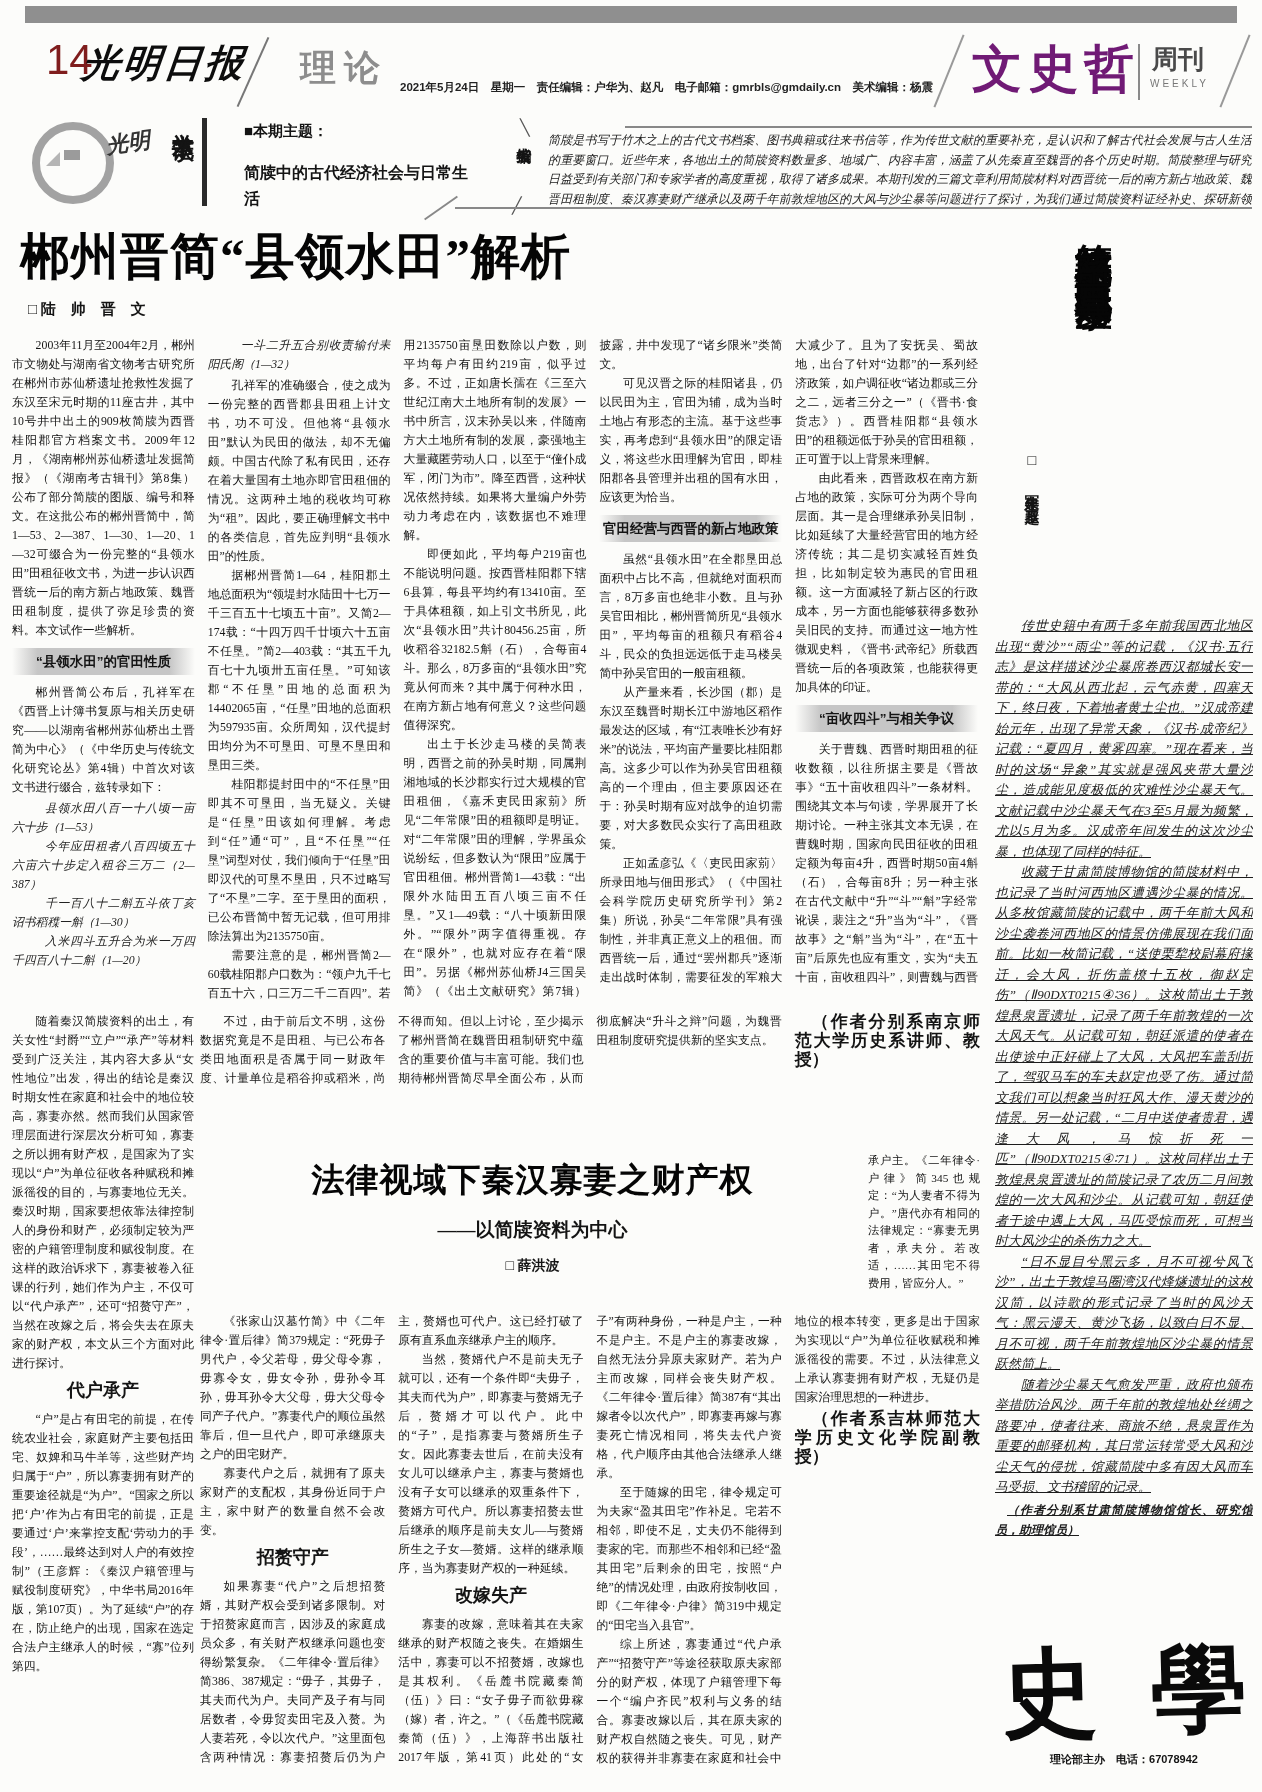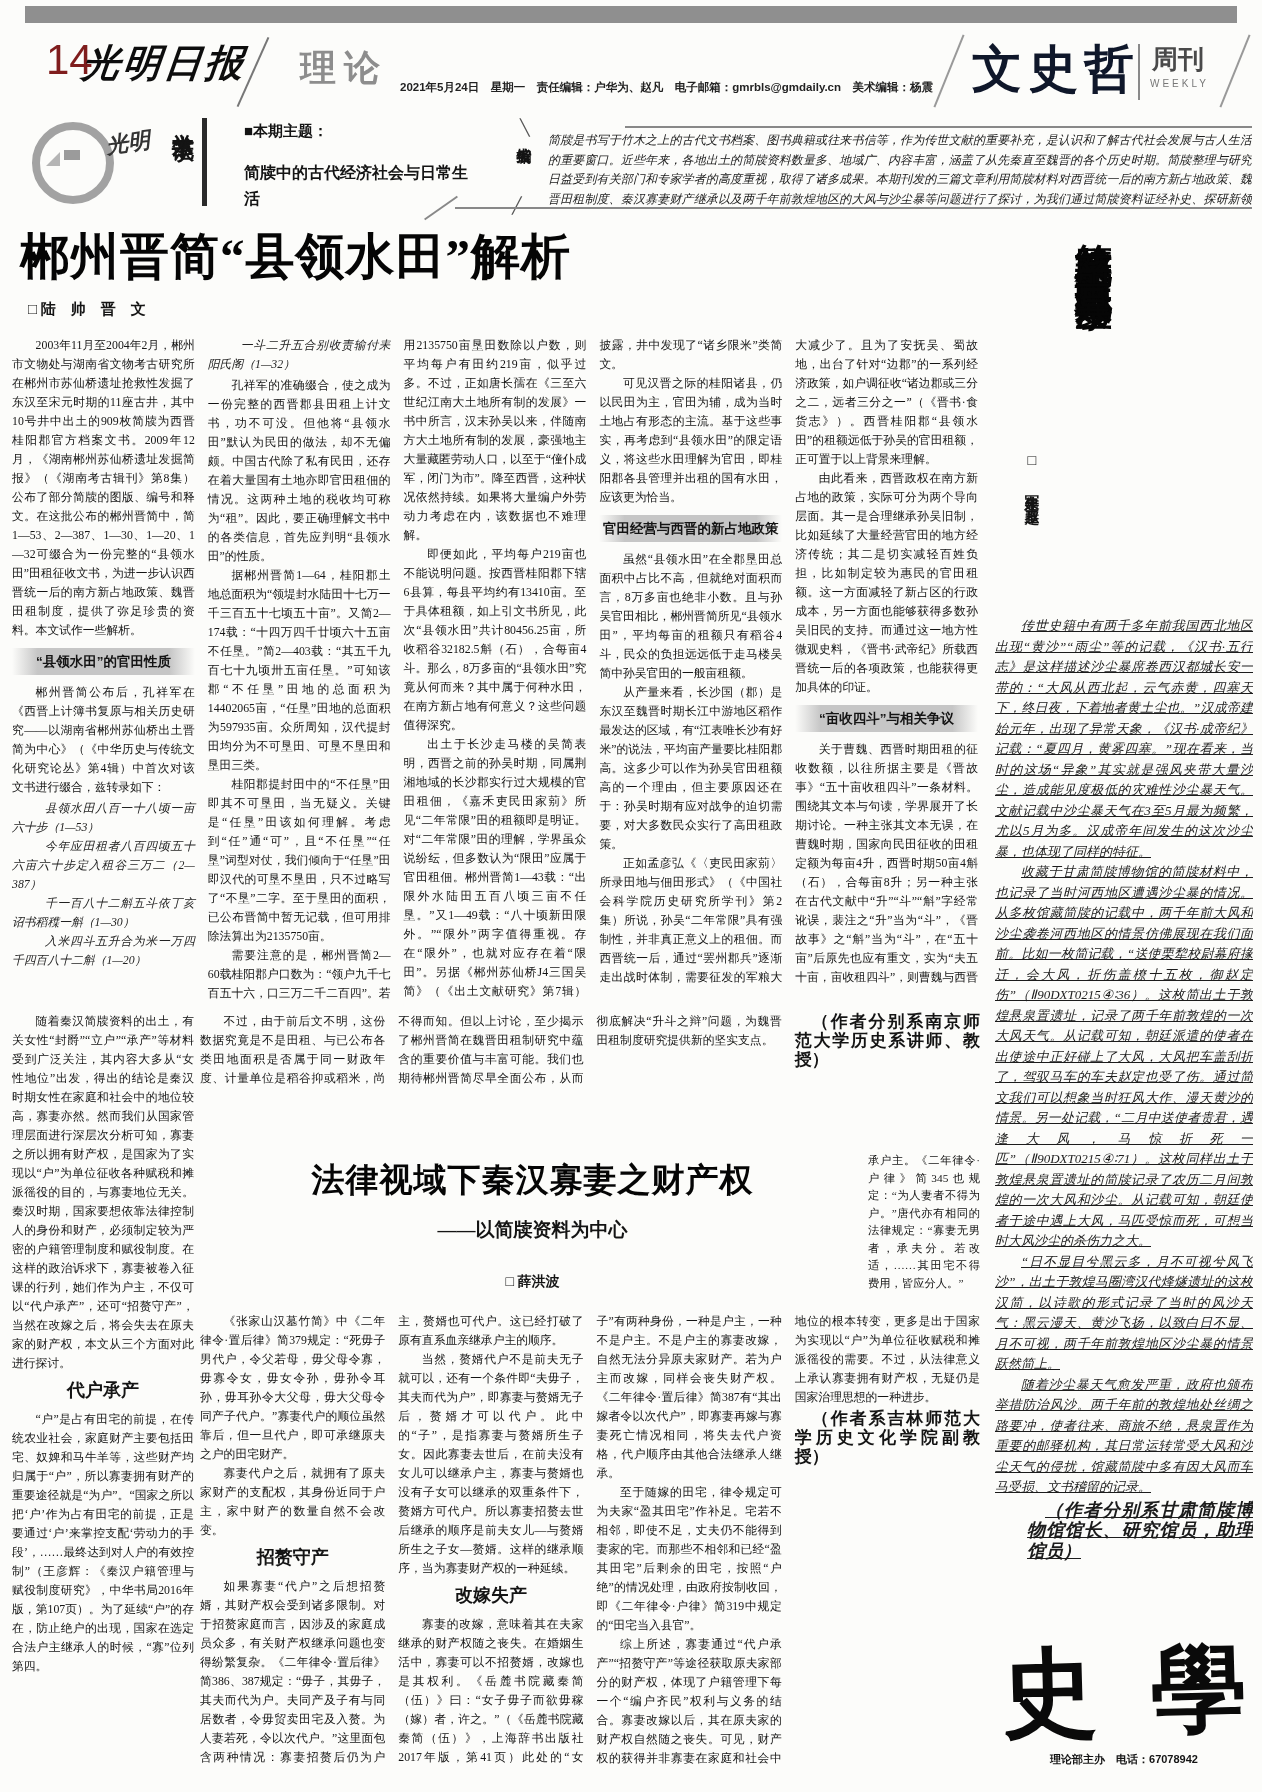--- a/index.html
+++ b/index.html
@@ -6,21 +6,21 @@
   #page{position:relative;width:1262px;height:1792px;background:#fcfcfa;margin:0 auto;overflow:hidden;
         font-family:"Liberation Serif",serif;color:#141414;}
   .abs{position:absolute;}
   
   #topbar{left:25px;top:6px;width:1212px;height:17px;background:#8f8f8f;}
   #pagenum{left:46px;top:36px;font-family:"Liberation Sans",sans-serif;font-size:42px;font-weight:400;color:#7f1d1d;}
   #paper-logo{left:82px;top:38px;font-size:38px;font-weight:900;font-style:italic;letter-spacing:3px;color:#0d0d0d;transform:skewX(-6deg);}
   #diag1{left:252px;top:34px;width:2px;height:76px;background:#777;transform:rotate(24deg);}
   #section-name{left:300px;top:44px;font-size:36px;font-weight:900;color:#8d8d8d;letter-spacing:8px;font-family:"Liberation Sans",sans-serif;}
   #dateline{left:400px;top:80px;font-size:11.5px;font-weight:bold;color:#222;font-family:"Liberation Sans",sans-serif;}
-  #weekly-title{left:972px;top:36px;font-size:50px;font-weight:900;color:#0f172a;letter-spacing:6px;}
+  #weekly-title{left:972px;top:36px;font-size:50px;font-weight:900;color:#701a75;letter-spacing:6px;}
   #weekly-div{left:1138px;top:44px;width:2px;height:56px;background:#8a8a8a;}
   #weekly-cn{left:1152px;top:42px;font-size:26px;font-weight:900;color:#4a4a4a;}
   #weekly-en{left:1150px;top:78px;font-size:10px;letter-spacing:3px;color:#777;font-family:"Liberation Sans",sans-serif;}
   #diag2{left:948px;top:32px;width:2px;height:78px;background:#999;transform:rotate(22deg);}
   #diag3{left:1234px;top:32px;width:2px;height:78px;background:#999;transform:rotate(22deg);}
   #hr-note{left:625px;top:126px;width:627px;height:2px;background:#888;}
   
   #forum-circle{left:32px;top:122px;width:66px;height:66px;border:8px solid #a2a2a2;border-radius:50%;}
   #forum-tri1{left:46px;top:152px;width:0;height:0;border-left:14px solid transparent;border-bottom:14px solid #b5b5b5;}
   #forum-tri2{left:64px;top:150px;width:16px;height:10px;background:#9b9b9b;}
@@ -49,32 +49,32 @@
   .subhead-plain{break-inside:avoid;text-align:center;font-weight:900;font-size:18px;margin:9px 0;
                  font-family:Liberation Mono, monospace;}
   .quote{margin:2px 0;font-style:italic;color:#222;}
   .quote div{text-indent:2.8em;line-height:19px;}
   .author-note{margin:2px 0;font-weight:bold;text-indent:1em;font-family:"Liberation Sans",sans-serif;font-size:17px;}
   
   #law-left{left:12px;top:1012px;width:182px;height:772px;font-size:11.8px;line-height:19px;text-align:justify;overflow:hidden;}
   #law-head{left:210px;top:1158px;width:645px;text-align:center;}
   #law-title{font-size:33px;font-weight:900;letter-spacing:1px;color:#050505;font-family:Liberation Serif, serif;}
   #law-subtitle{font-size:19px;font-weight:bold;margin-top:14px;}
-  #law-byline{font-size:14px;font-weight:bold;margin-top:30px;}
+  #law-byline{font-size:14px;font-weight:bold;margin-top:14px;}
   #law-snippet{left:868px;top:1152px;width:112px;height:146px;font-size:11.3px;line-height:17.5px;text-align:justify;overflow:hidden;}
   #law-flow{left:200px;top:1312px;width:780px;height:470px;column-count:4;column-gap:13px;column-fill:auto;
             font-size:11.8px;line-height:19px;text-align:justify;overflow:hidden;}
   
   #dh-title{left:1068px;top:214px;height:395px;writing-mode:vertical-rl;text-orientation:upright;
             font-size:37px;font-weight:900;letter-spacing:2px;color:#060606;display:flex;gap:14px;}
   #dh-byline{left:1022px;top:452px;height:190px;writing-mode:vertical-rl;text-orientation:upright;
              font-size:14.5px;font-weight:bold;}
   #dh-text{left:995px;top:616px;width:258px;height:1008px;font-size:13px;line-height:20.5px;text-align:justify;
            font-style:italic;color:#1c1c1c;overflow:hidden;text-decoration:underline;}
-  #dh-text .author-note{font-size:18px;margin-left:32px;}
+  #dh-text .author-note{font-size:12px;}
   #dh-logo{left:995px;top:1628px;width:258px;display:flex;justify-content:space-between;padding:0 6px;box-sizing:border-box;
            font-size:96px;font-weight:900;color:#0a0a0a;transform:rotate(-1.5deg);}
   #dh-footer{left:995px;top:1752px;width:258px;text-align:center;font-size:11px;font-weight:bold;
              font-family:"Liberation Sans",sans-serif;}
 </style>
 </head>
 <body>
 
 <div id="page">
 

